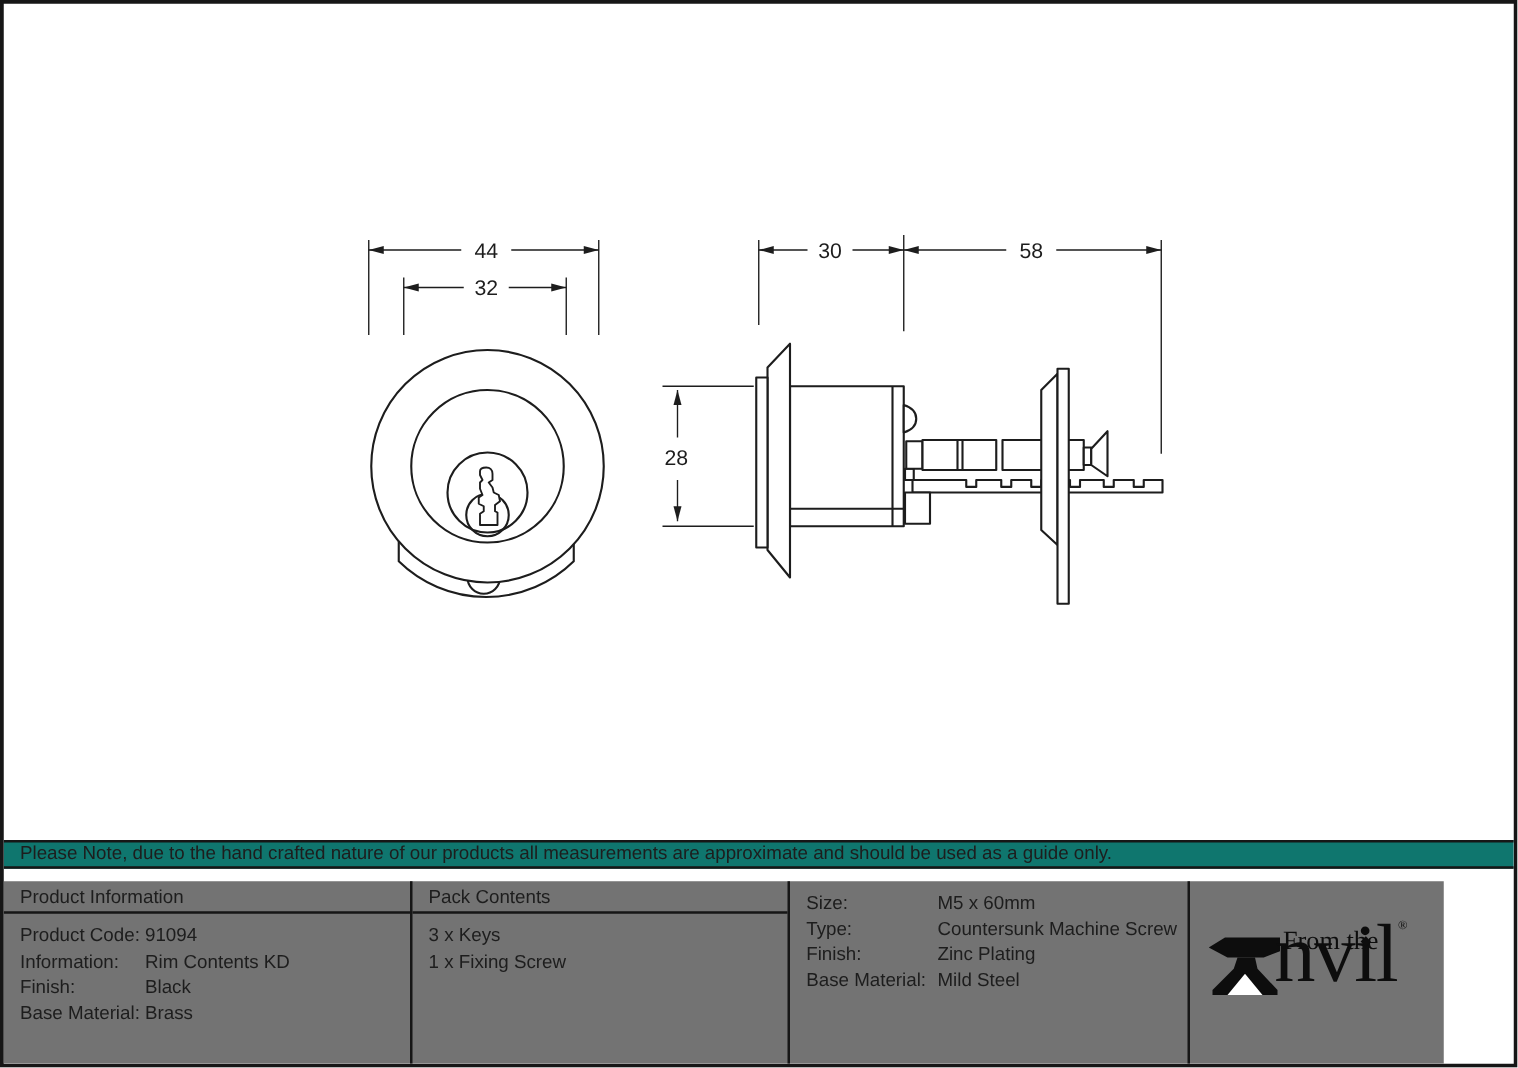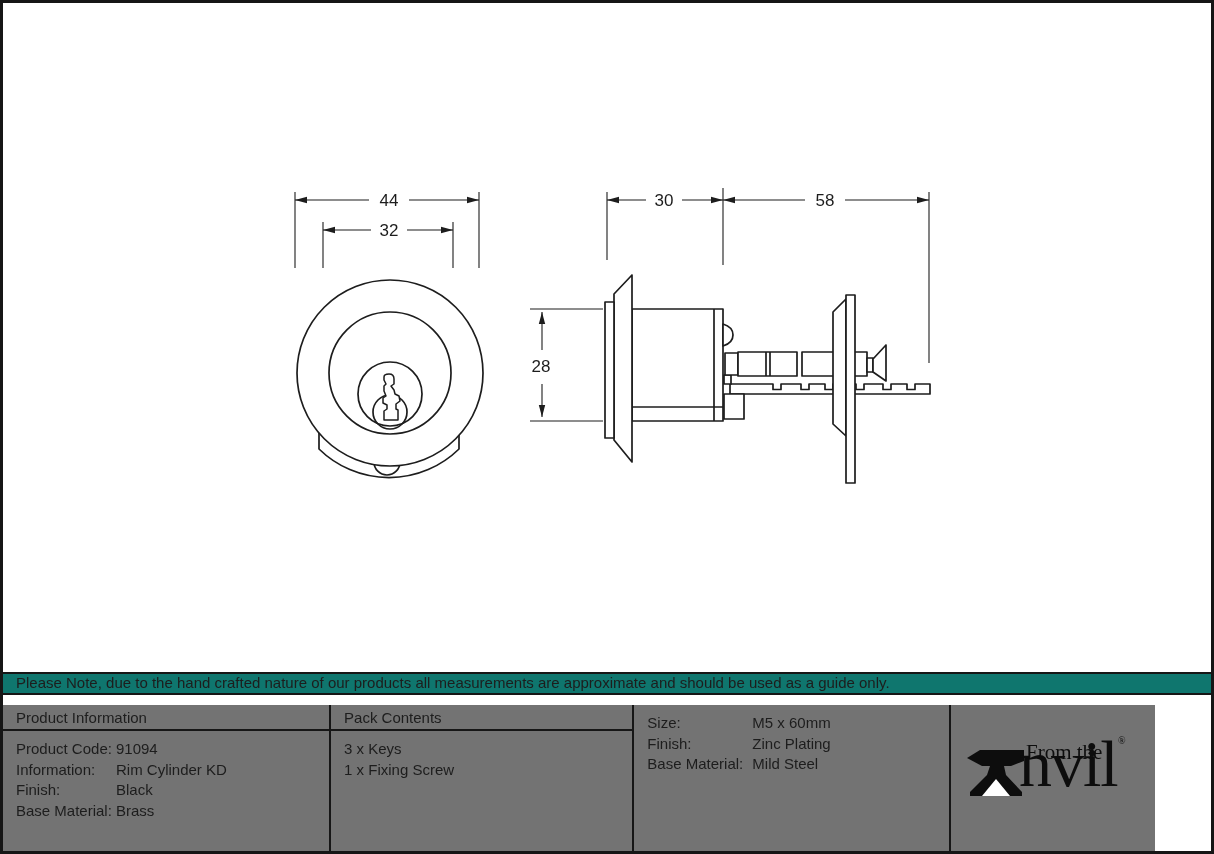--- a/index.html
+++ b/index.html
@@ -171,21 +171,21 @@
       <div class="col-header">
         <span>Product Information</span>
       </div>
       <div class="col-body">
         <div class="kv">
           <span>Product Code:</span>
           <span>91094</span>
         </div>
         <div class="kv">
           <span>Information:</span>
-          <span>Rim Cylinder KD</span>
+          <span>Rim Contents KD</span>
         </div>
         <div class="kv">
           <span>Finish:</span>
           <span>Black</span>
         </div>
         <div class="kv">
           <span>Base Material:</span>
           <span>Brass</span>
         </div>
       </div>
@@ -199,20 +199,24 @@
         <div class="pack-item">3 x Keys</div>
         <div class="pack-item">1 x Fixing Screw</div>
       </div>
     </div>
 
     <div class="col col3 bordered">
       <div class="col-body">
         <div class="kv">
           <span>Size:</span>
           <span>M5 x 60mm</span>
+        </div>
+        <div class="kv">
+          <span>Type:</span>
+          <span>Countersunk Machine Screw</span>
         </div>
         <div class="kv">
           <span>Finish:</span>
           <span>Zinc Plating</span>
         </div>
         <div class="kv">
           <span>Base Material:</span>
           <span>Mild Steel</span>
         </div>
       </div>

